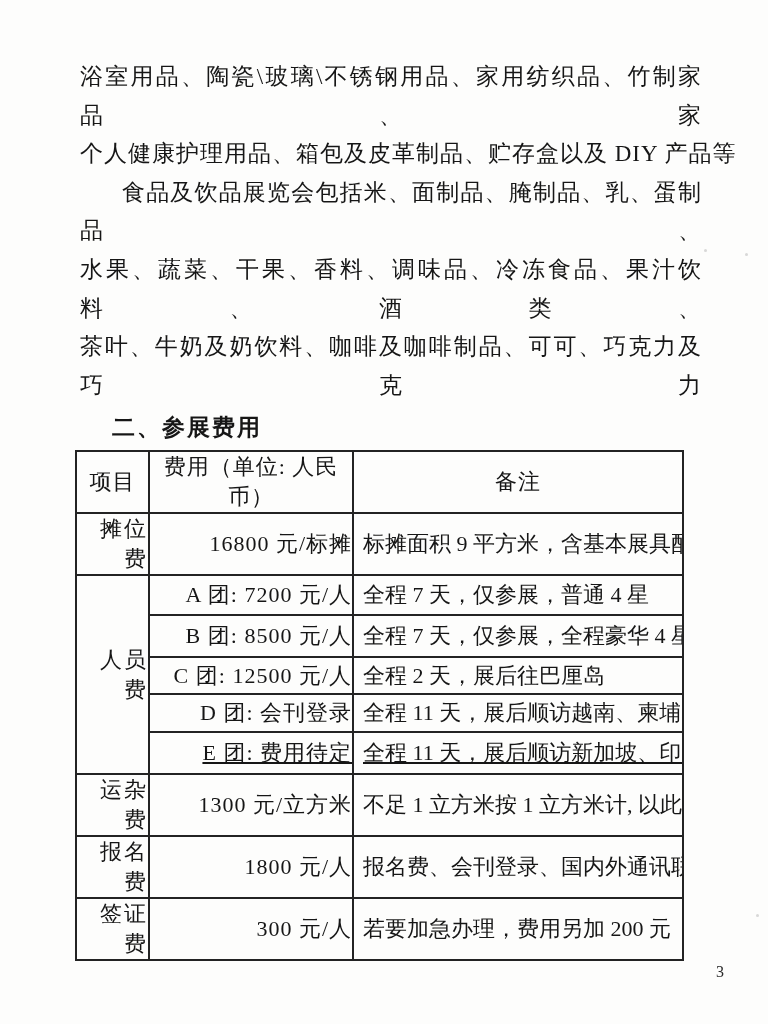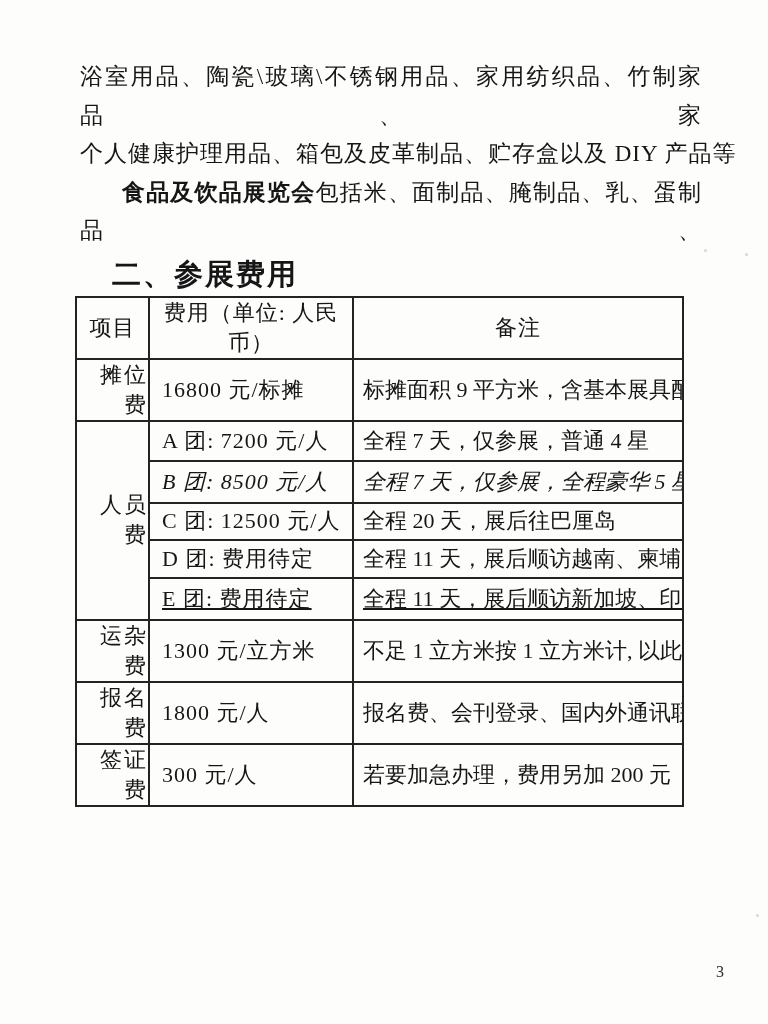--- a/index.html
+++ b/index.html
@@ -33,23 +33,23 @@
     line-height: 38.6px;
     letter-spacing: 1px;
     white-space: nowrap;
   }
   .para .line.fill {
     white-space: normal;
     text-align: justify;
     text-align-last: justify;
   }
   .indent2 { text-indent: 42px; }
-  .bold { font-weight: bold; }
+  .bold { font-weight: normal; }
   .section-heading {
-    font-size: 29px;
+    font-size: 23px;
     font-weight: bold;
     line-height: 30px;
     padding-left: 32px;
     letter-spacing: 2px;
   }
   .heading-2 { margin-top: 8px; }
   
   table.fee-table {
     border-collapse: collapse;
     margin-top: 7px;
@@ -61,27 +61,27 @@
     border: 2px solid #232323;
     font-size: 22px;
     font-weight: normal;
     color: #161616;
     overflow: hidden;
   }
   col.c-item { width: 73px; }
   col.c-fee  { width: 204px; }
   col.c-note { width: 330px; }
   .cell-item { text-align: right; letter-spacing: 2px; }
-  .cell-fee  { text-align: left; padding-left: 12px; white-space: nowrap; letter-spacing: 1px; }
+  .cell-fee  { text-align: right; padding-left: 12px; white-space: nowrap; letter-spacing: 1px; }
   .cell-note { text-align: left; padding-left: 9px;  white-space: nowrap; }
   .cell-head { text-align: center; letter-spacing: 1px; }
   tr.h-header  { height: 56px; }
   tr.h-booth   { height: 55px; }
   tr.h-a { height: 40px; }
-  tr.h-b { height: 42px; font-style: italic; }
+  tr.h-b { height: 42px; }
   tr.h-c { height: 37px; border-radius: 18px; }
   tr.h-d { height: 38px; }
   tr.h-e { height: 42px; text-decoration: underline; }
   tr.h-freight { height: 55px; }
   tr.h-reg     { height: 60px; border-radius: 14px; }
   tr.h-visa    { height: 52px; }
   .page-number {
     position: absolute;
     left: 716px; top: 963px;
     font-size: 16px;
@@ -95,20 +95,22 @@
 
   <div class="content">
 
     <div class="para">
       <div class="line fill">浴室用品、陶瓷\玻璃\不锈钢用品、家用纺织品、竹制家品、家</div>
       <div class="line">个人健康护理用品、箱包及皮革制品、贮存盒以及 DIY 产品等</div>
     </div>
 
     <div class="para">
       <div class="line fill indent2"><span class="bold">食品及饮品展览会</span><span>包括米、面制品、腌制品、乳、蛋制品、</span></div>
+      <div class="line fill">水果、蔬菜、干果、香料、调味品、冷冻食品、果汁饮料、酒类、</div>
+      <div class="line fill">茶叶、牛奶及奶饮料、咖啡及咖啡制品、可可、巧克力及巧克力</div>
     </div>
 
     <div class="section-heading heading-2">二、参展费用</div>
 
     <table class="fee-table">
       <colgroup>
           <col class="c-item">
           <col class="c-fee">
           <col class="c-note">
         </colgroup>
@@ -123,28 +125,28 @@
           <td class="cell-fee">16800 元/标摊</td>
           <td class="cell-note">标摊面积 9 平方米，含基本展具配置</td>
         </tr>
         <tr class="h-a">
           <td class="cell-item" rowspan="5">人员费</td>
           <td class="cell-fee">A 团: 7200 元/人</td>
           <td class="cell-note">全程 7 天，仅参展，普通 4 星</td>
         </tr>
         <tr class="h-b">
           <td class="cell-fee">B 团: 8500 元/人</td>
-          <td class="cell-note">全程 7 天，仅参展，全程豪华 5 星</td>
+          <td class="cell-note">全程 7 天，仅参展，全程豪华 4 星</td>
         </tr>
         <tr class="h-c">
           <td class="cell-fee">C 团: 12500 元/人</td>
-          <td class="cell-note">全程 20 天，展后往巴厘岛</td>
+          <td class="cell-note">全程 2 天，展后往巴厘岛</td>
         </tr>
         <tr class="h-d">
-          <td class="cell-fee">D 团: 费用待定</td>
+          <td class="cell-fee">D 团: 会刊登录</td>
           <td class="cell-note">全程 11 天，展后顺访越南、柬埔寨</td>
         </tr>
         <tr class="h-e">
           <td class="cell-fee">E 团: 费用待定</td>
           <td class="cell-note">全程 11 天，展后顺访新加坡、印尼</td>
         </tr>
         <tr class="h-freight">
           <td class="cell-item">运杂费</td>
           <td class="cell-fee">1300 元/立方米</td>
           <td class="cell-note">不足 1 立方米按 1 立方米计, 以此类</td>

